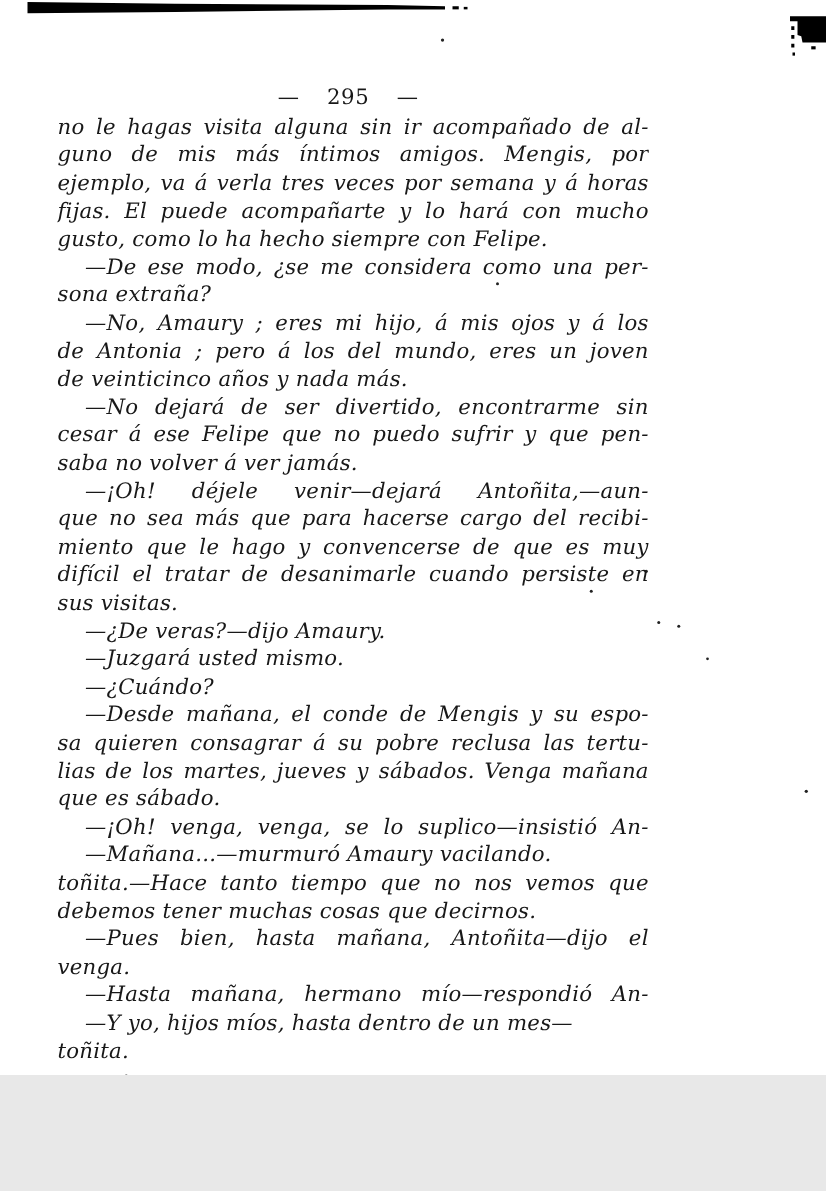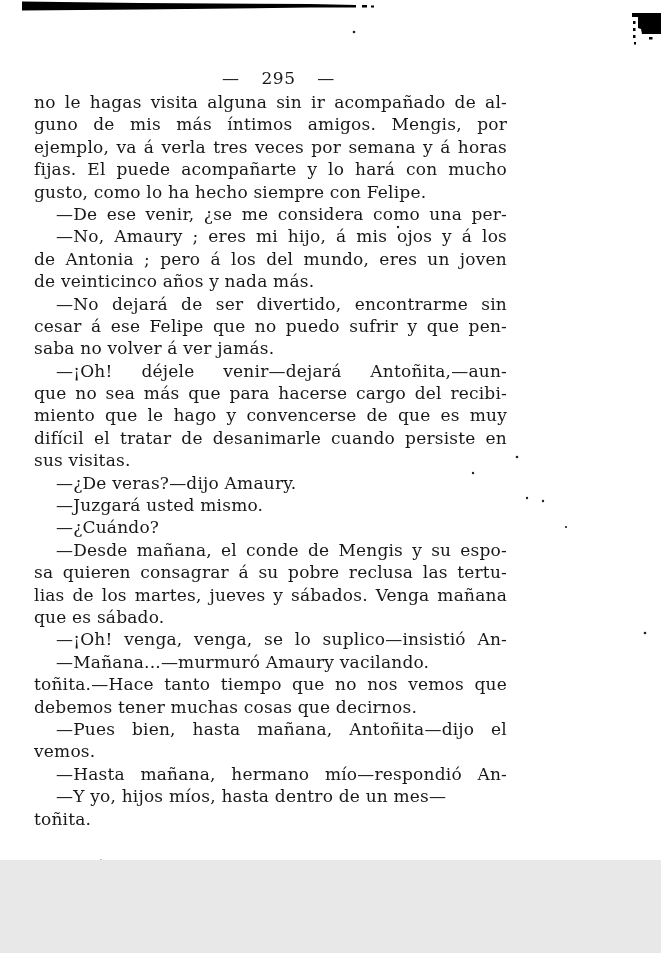--- a/index.html
+++ b/index.html
@@ -23,21 +23,21 @@
     position: absolute;
     top: 68px; left: 42px; width: 473px;
     text-align: center;
     font-size: 17px;
     word-spacing: 16px;
     letter-spacing: 0.5px;
     white-space: nowrap;
   }
   .text-block {
     position: absolute;
-    top: 91px; left: 34px; width: 473px;
+    top: 91px; left: 46px; width: 473px; font-style: italic;
   }
   .line {
     font-size: 17px;
     line-height: 22.4px;
     height: 22.4px;
     overflow: hidden;
     text-align: justify;
     letter-spacing: 0.2px;
   }
   .line.just { text-align-last: justify; }
@@ -78,21 +78,22 @@
   </svg>
 
   <div class="pagenum">— 295 —</div>
 
   <div class="text-block">
       <div class="line just">no le hagas visita alguna sin ir acompañado de al-</div>
       <div class="line just">guno de mis más íntimos amigos. Mengis, por</div>
       <div class="line just">ejemplo, va á verla tres veces por semana y á horas</div>
       <div class="line just">fijas. El puede acompañarte y lo hará con mucho</div>
       <div class="line">gusto, como lo ha hecho siempre con Felipe.</div>
-      <div class="line indent just">—De ese venir, ¿se me considera como una per-</div>
+      <div class="line indent just">—De ese modo, ¿se me considera como una per-</div>
+      <div class="line">sona extraña?</div>
       <div class="line indent just">—No, Amaury ; eres mi hijo, á mis ojos y á los</div>
       <div class="line just">de Antonia ; pero á los del mundo, eres un joven</div>
       <div class="line">de veinticinco años y nada más.</div>
       <div class="line indent just">—No dejará de ser divertido, encontrarme sin</div>
       <div class="line just">cesar á ese Felipe que no puedo sufrir y que pen-</div>
       <div class="line">saba no volver á ver jamás.</div>
       <div class="line indent just">—¡Oh! déjele venir—dejará Antoñita,—aun-</div>
       <div class="line just">que no sea más que para hacerse cargo del recibi-</div>
       <div class="line just">miento que le hago y convencerse de que es muy</div>
       <div class="line just">difícil el tratar de desanimarle cuando persiste en</div>
@@ -102,19 +103,19 @@
       <div class="line indent">—¿Cuándo?</div>
       <div class="line indent just">—Desde mañana, el conde de Mengis y su espo-</div>
       <div class="line just">sa quieren consagrar á su pobre reclusa las tertu-</div>
       <div class="line just">lias de los martes, jueves y sábados. Venga mañana</div>
       <div class="line">que es sábado.</div>
       <div class="line indent just">—¡Oh! venga, venga, se lo suplico—insistió An-</div>
       <div class="line indent">—Mañana...—murmuró Amaury vacilando.</div>
       <div class="line just">toñita.—Hace tanto tiempo que no nos vemos que</div>
       <div class="line">debemos tener muchas cosas que decirnos.</div>
       <div class="line indent just">—Pues bien, hasta mañana, Antoñita—dijo el</div>
-      <div class="line">vemos.</div>
+      <div class="line">venga.</div>
       <div class="line indent just">—Hasta mañana, hermano mío—respondió An-</div>
       <div class="line indent">—Y yo, hijos míos, hasta dentro de un mes—</div>
       <div class="line">toñita.</div>
     </div>
 
 </div>
 
 </body></html>

